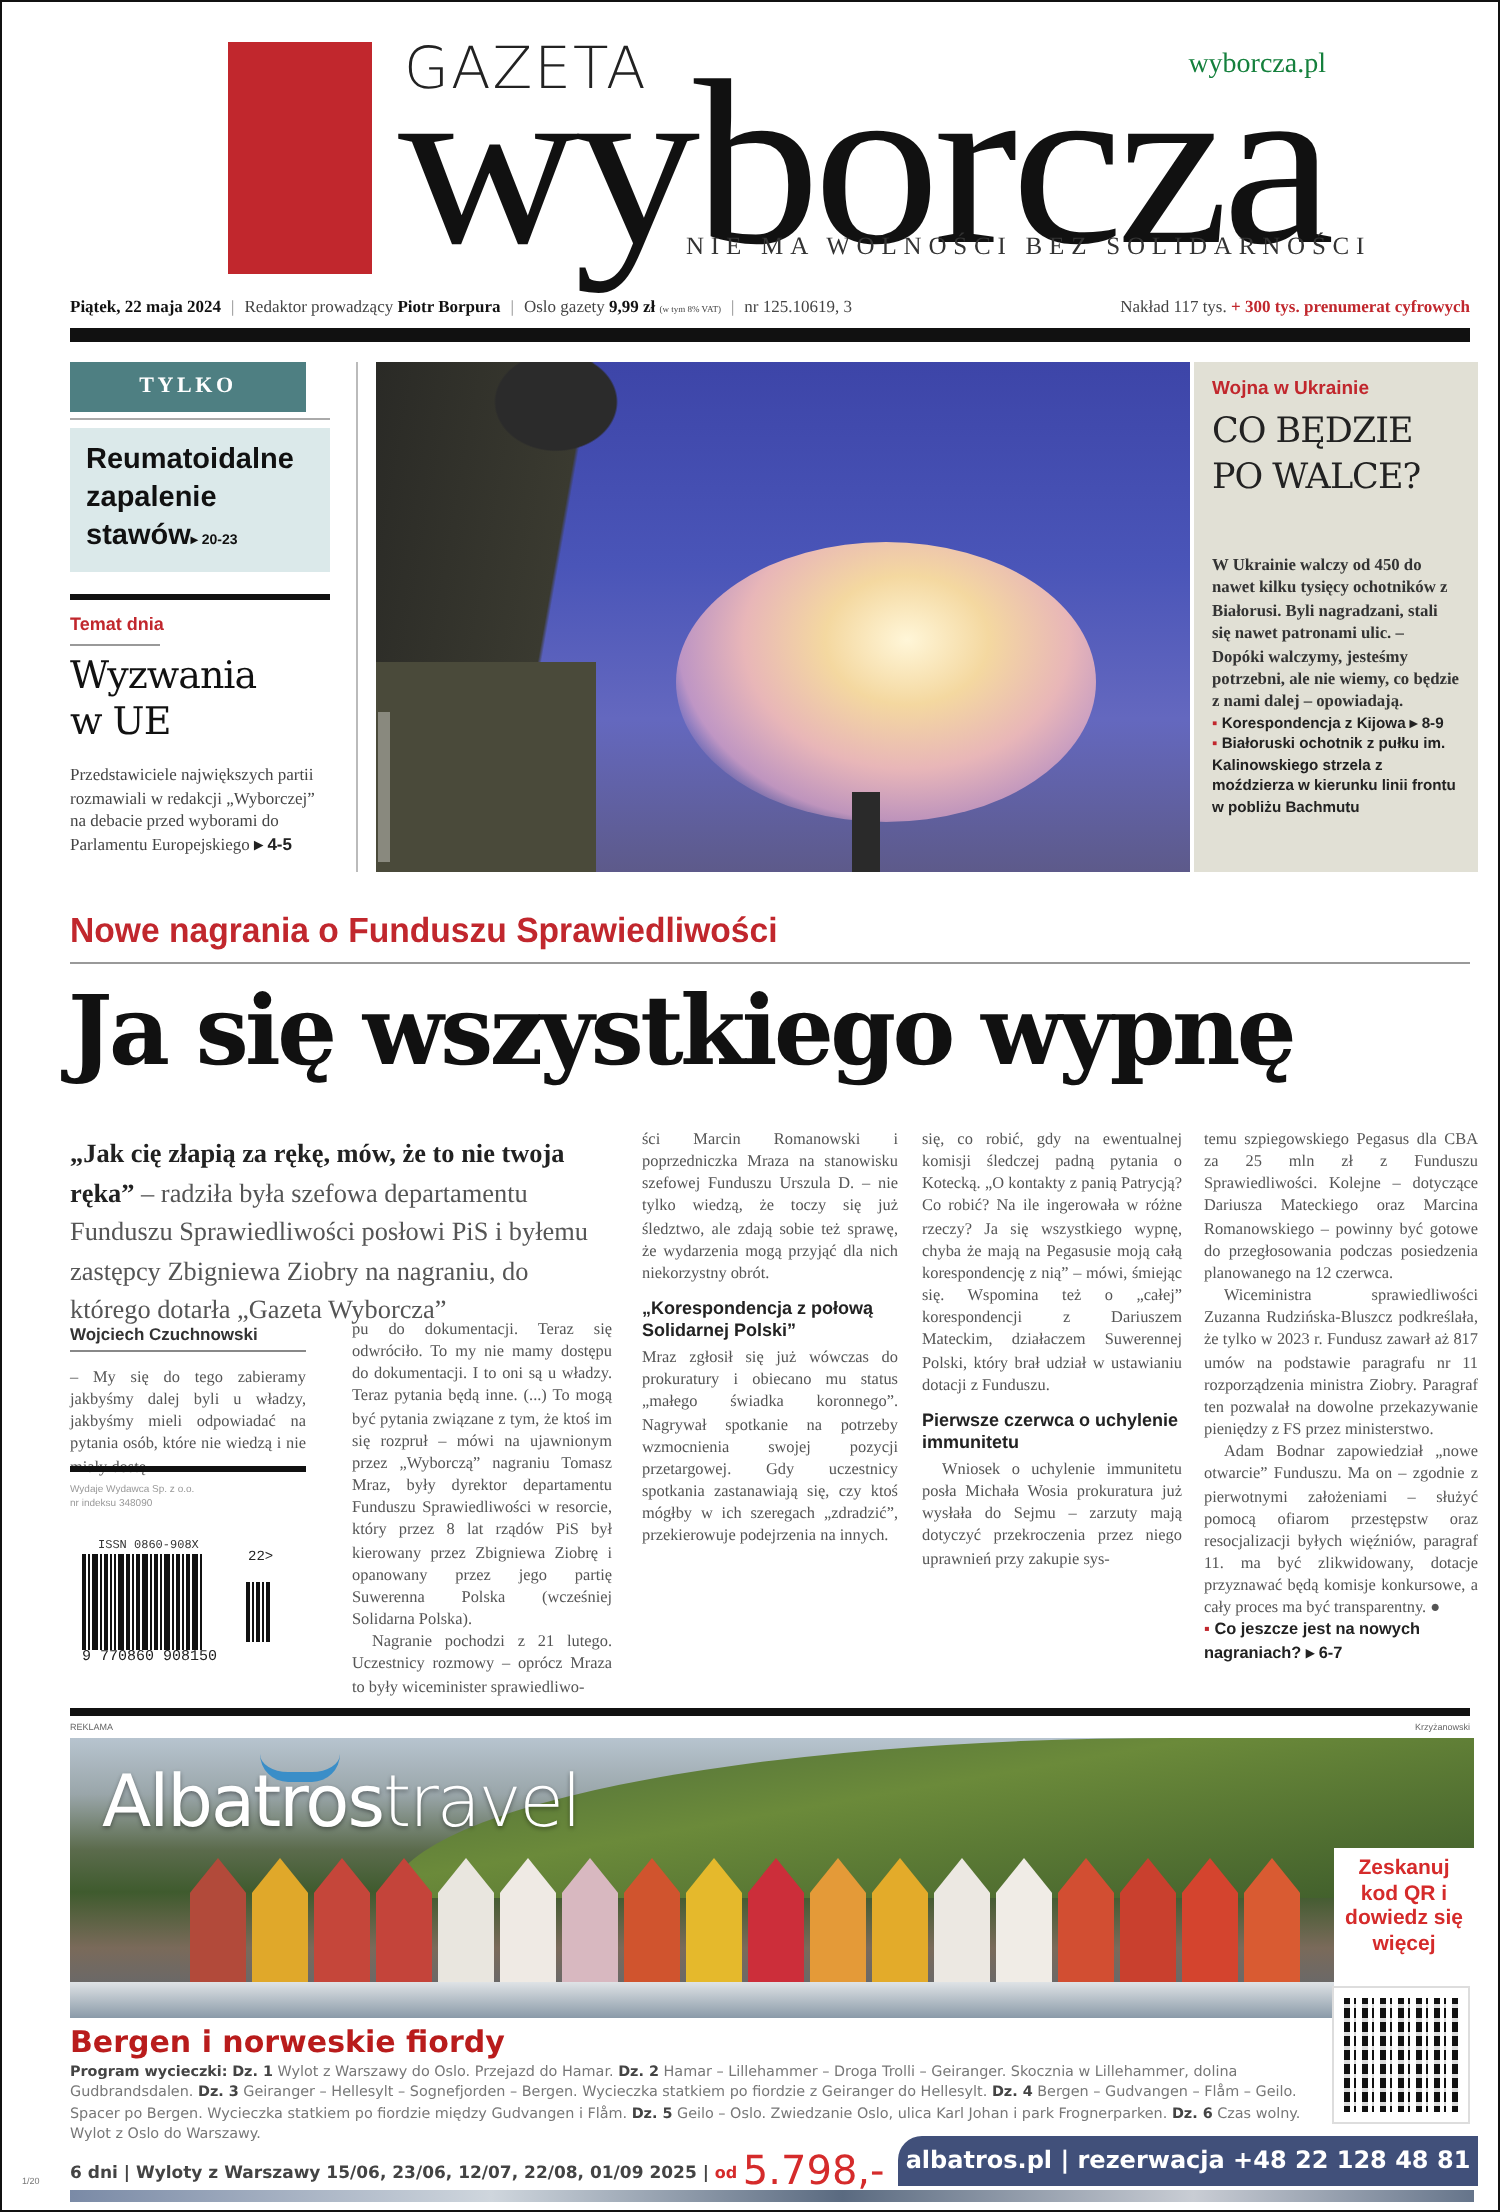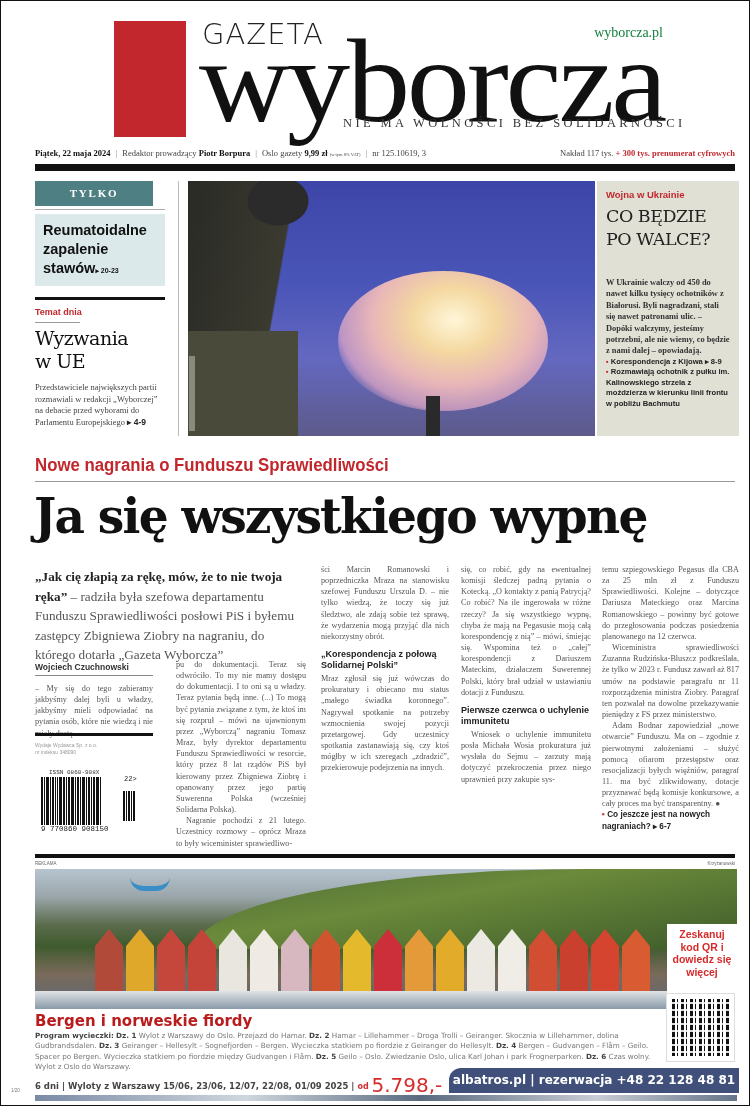--- a/index.html
+++ b/index.html
@@ -135,39 +135,39 @@
   <span>Reumatoidalne zapalenie stawów</span><span class="ref">▸ 20-23</span>
 </div>
 <div class="black-rule-left"></div>
 <div class="temat-label">Temat dnia</div>
 <div class="temat-rule"></div>
 <div class="temat-title">
   <div>Wyzwania</div>
   <div>w UE</div>
 </div>
 <div class="temat-body">
-  <span>Przedstawiciele największych partii rozmawiali w redakcji „Wyborczej” na debacie przed wyborami do Parlamentu Europejskiego</span> <span class="ref">▸ 4-9</span>
+  <span>Przedstawiciele największych partii rozmawiali w redakcji „Wyborczej” na debacie przed wyborami do Parlamentu Europejskiego</span> <span class="ref">▸ 4-5</span>
 </div>
 
 <div class="vert-rule-1"></div>
 
 <div class="photo" title="Żołnierz przy moździerzu w momencie wystrzału">
   <div class="smoke"></div>
   <div class="tube"></div>
   <div class="soldier"></div>
   <div class="soldier2"></div>
   <div class="credit"></div>
 </div>
 
 <div class="ukraine-box">
   <div class="ukraine-label">Wojna w Ukrainie</div>
   <div class="ukraine-title">CO BĘDZIE PO WALCE?</div>
   <div class="ukraine-body">W Ukrainie walczy od 450 do nawet kilku tysięcy ochotników z Białorusi. Byli nagradzani, stali się nawet patronami ulic. – Dopóki walczymy, jesteśmy potrzebni, ale nie wiemy, co będzie z nami dalej – opowiadają.</div>
   <div class="ukraine-link"><span class="dot">▪ </span><span>Korespondencja z Kijowa ▸ 8-9</span></div>
-  <div class="ukraine-link"><span class="dot">▪ </span><span>Rozmawiają ochotnik z pułku im. Kalinowskiego strzela z moździerza w kierunku linii frontu w pobliżu Bachmutu</span></div>
+  <div class="ukraine-link"><span class="dot">▪ </span><span>Białoruski ochotnik z pułku im. Kalinowskiego strzela z moździerza w kierunku linii frontu w pobliżu Bachmutu</span></div>
 </div>
 
 <div class="kicker">Nowe nagrania o Funduszu Sprawiedliwości</div>
 <div class="kicker-rule"></div>
 <div class="headline">Ja się wszystkiego wypnę</div>
 
 <div class="lead"><b>„Jak cię złapią za rękę, mów, że to nie twoja ręka”</b><span> – radziła była szefowa departamentu Funduszu Sprawiedliwości posłowi PiS i byłemu zastępcy Zbigniewa Ziobry na nagraniu, do którego dotarła „Gazeta Wyborcza”</span></div>
 <div class="author">Wojciech Czuchnowski</div>
 <div class="author-rule"></div>
 
@@ -256,20 +256,21 @@
       <div class="house" style="background:#e3ab2a"></div>
       <div class="house" style="background:#ece8e2"></div>
       <div class="house" style="background:#f0ece6"></div>
       <div class="house" style="background:#d24e32"></div>
       <div class="house" style="background:#c9402e"></div>
       <div class="house" style="background:#d4442e"></div>
       <div class="house" style="background:#d95b32"></div>
   </div>
   <div class="ad-water"></div>
   <div class="ad-bird"></div>
+  <div class="ad-logo"><span>Albatros</span><span class="thin">travel</span></div>
   <div class="ad-qr-box">Zeskanuj kod QR i dowiedz się więcej</div>
 </div>
 <div class="ad-qr"></div>
 <div class="ad-title">Bergen i norweskie fiordy</div>
 <div class="ad-prog">
   <b>Program wycieczki:</b>
   <b>Dz. 1</b><span> Wylot z Warszawy do Oslo. Przejazd do Hamar. </span><b>Dz. 2</b><span> Hamar – Lillehammer – Droga Trolli – Geiranger. Skocznia w Lillehammer, dolina Gudbrandsdalen. </span><b>Dz. 3</b><span> Geiranger – Hellesylt – Sognefjorden – Bergen. Wycieczka statkiem po fiordzie z Geiranger do Hellesylt. </span><b>Dz. 4</b><span> Bergen – Gudvangen – Flåm – Geilo. Spacer po Bergen. Wycieczka statkiem po fiordzie między Gudvangen i Flåm. </span><b>Dz. 5</b><span> Geilo – Oslo. Zwiedzanie Oslo, ulica Karl Johan i park Frognerparken. </span><b>Dz. 6</b><span> Czas wolny. Wylot z Oslo do Warszawy.</span>
 </div>
 <div class="ad-dates"><span>6 dni | Wyloty z Warszawy 15/06, 23/06, 12/07, 22/08, 01/09 2025 | </span><span class="od">od </span><span class="price">5.798,-</span></div>
 <div class="ad-contact">albatros.pl | rezerwacja +48 22 128 48 81</div>

